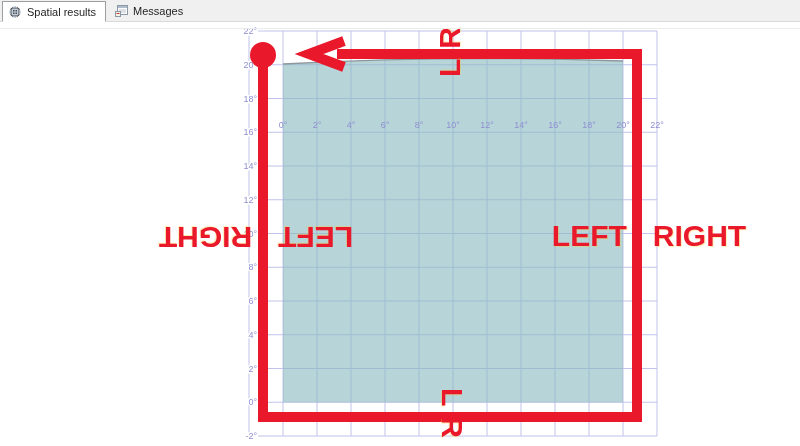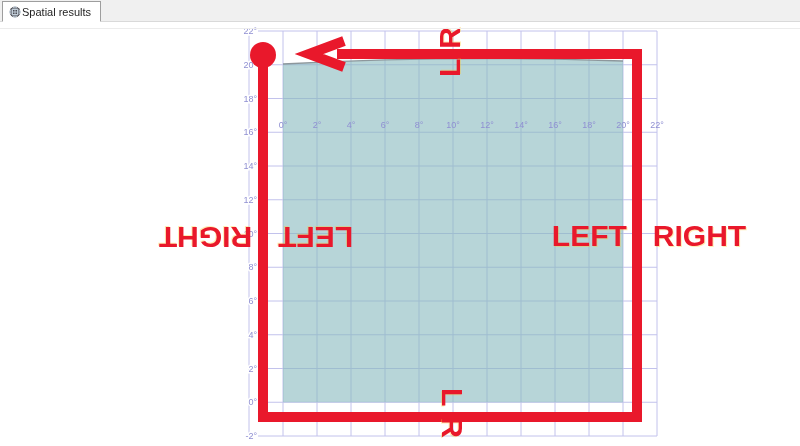--- a/index.html
+++ b/index.html
@@ -12,21 +12,21 @@
   }
   
   .tabstrip{
     position:absolute;left:0;top:0;width:800px;height:22px;
     background:#f0f0f0;
     border-bottom:1px solid #d9d9d9;
     display:flex;align-items:flex-end;
     box-sizing:border-box;
   }
   .tab{
-    display:inline-flex;align-items:center;
+    display:inline-flex;align-items:center;gap:5px;
     height:20px;padding:0 9px 0 6px;
     font-size:11px;color:#1e1e1e;
     border:1px solid transparent;
     box-sizing:border-box;
     cursor:default;
     margin-left:2px;
   }
   .tab.active{
     background:#ffffff;
     border:1px solid #9e9e9e;
@@ -151,16 +151,29 @@
         <svg width="13" height="12" viewBox="0 0 13 12">
           <circle cx="6" cy="6" r="5.4" fill="#44444c"></circle>
           <ellipse cx="6" cy="6" rx="2.6" ry="5.4" fill="none" stroke="#cfdce8" stroke-width="0.9"></ellipse>
           <ellipse cx="6" cy="6" rx="5.4" ry="2.6" fill="none" stroke="#cfdce8" stroke-width="0.9"></ellipse>
           <line x1="0.6" y1="6" x2="11.4" y2="6" stroke="#cfdce8" stroke-width="0.9"></line>
           <line x1="6" y1="0.6" x2="6" y2="11.4" stroke="#cfdce8" stroke-width="0.9"></line>
         </svg>
       </span>
       <span>Spatial results</span>
     </div>
+    <div class="tab">
+      <span class="icon">
+        <svg width="13" height="12" viewBox="0 0 13 12">
+          <rect x="2.5" y="0.5" width="10" height="9" fill="#ffffff" stroke="#8a97a5" stroke-width="1"></rect>
+          <rect x="3" y="1" width="9" height="2" fill="#aebccb"></rect>
+          <line x1="4" y1="5" x2="11" y2="5" stroke="#b8c2cc" stroke-width="1"></line>
+          <line x1="4" y1="7" x2="11" y2="7" stroke="#b8c2cc" stroke-width="1"></line>
+          <rect x="0.5" y="6.5" width="5" height="5" fill="#f5f2e8" stroke="#8a97a5" stroke-width="1"></rect>
+          <rect x="1.5" y="8" width="3" height="1" fill="#c2382e"></rect>
+        </svg>
+      </span>
+      <span>Messages</span>
+    </div>
   </div>
   <div class="hairline"></div>
 
 </div>
 
 </body></html>

